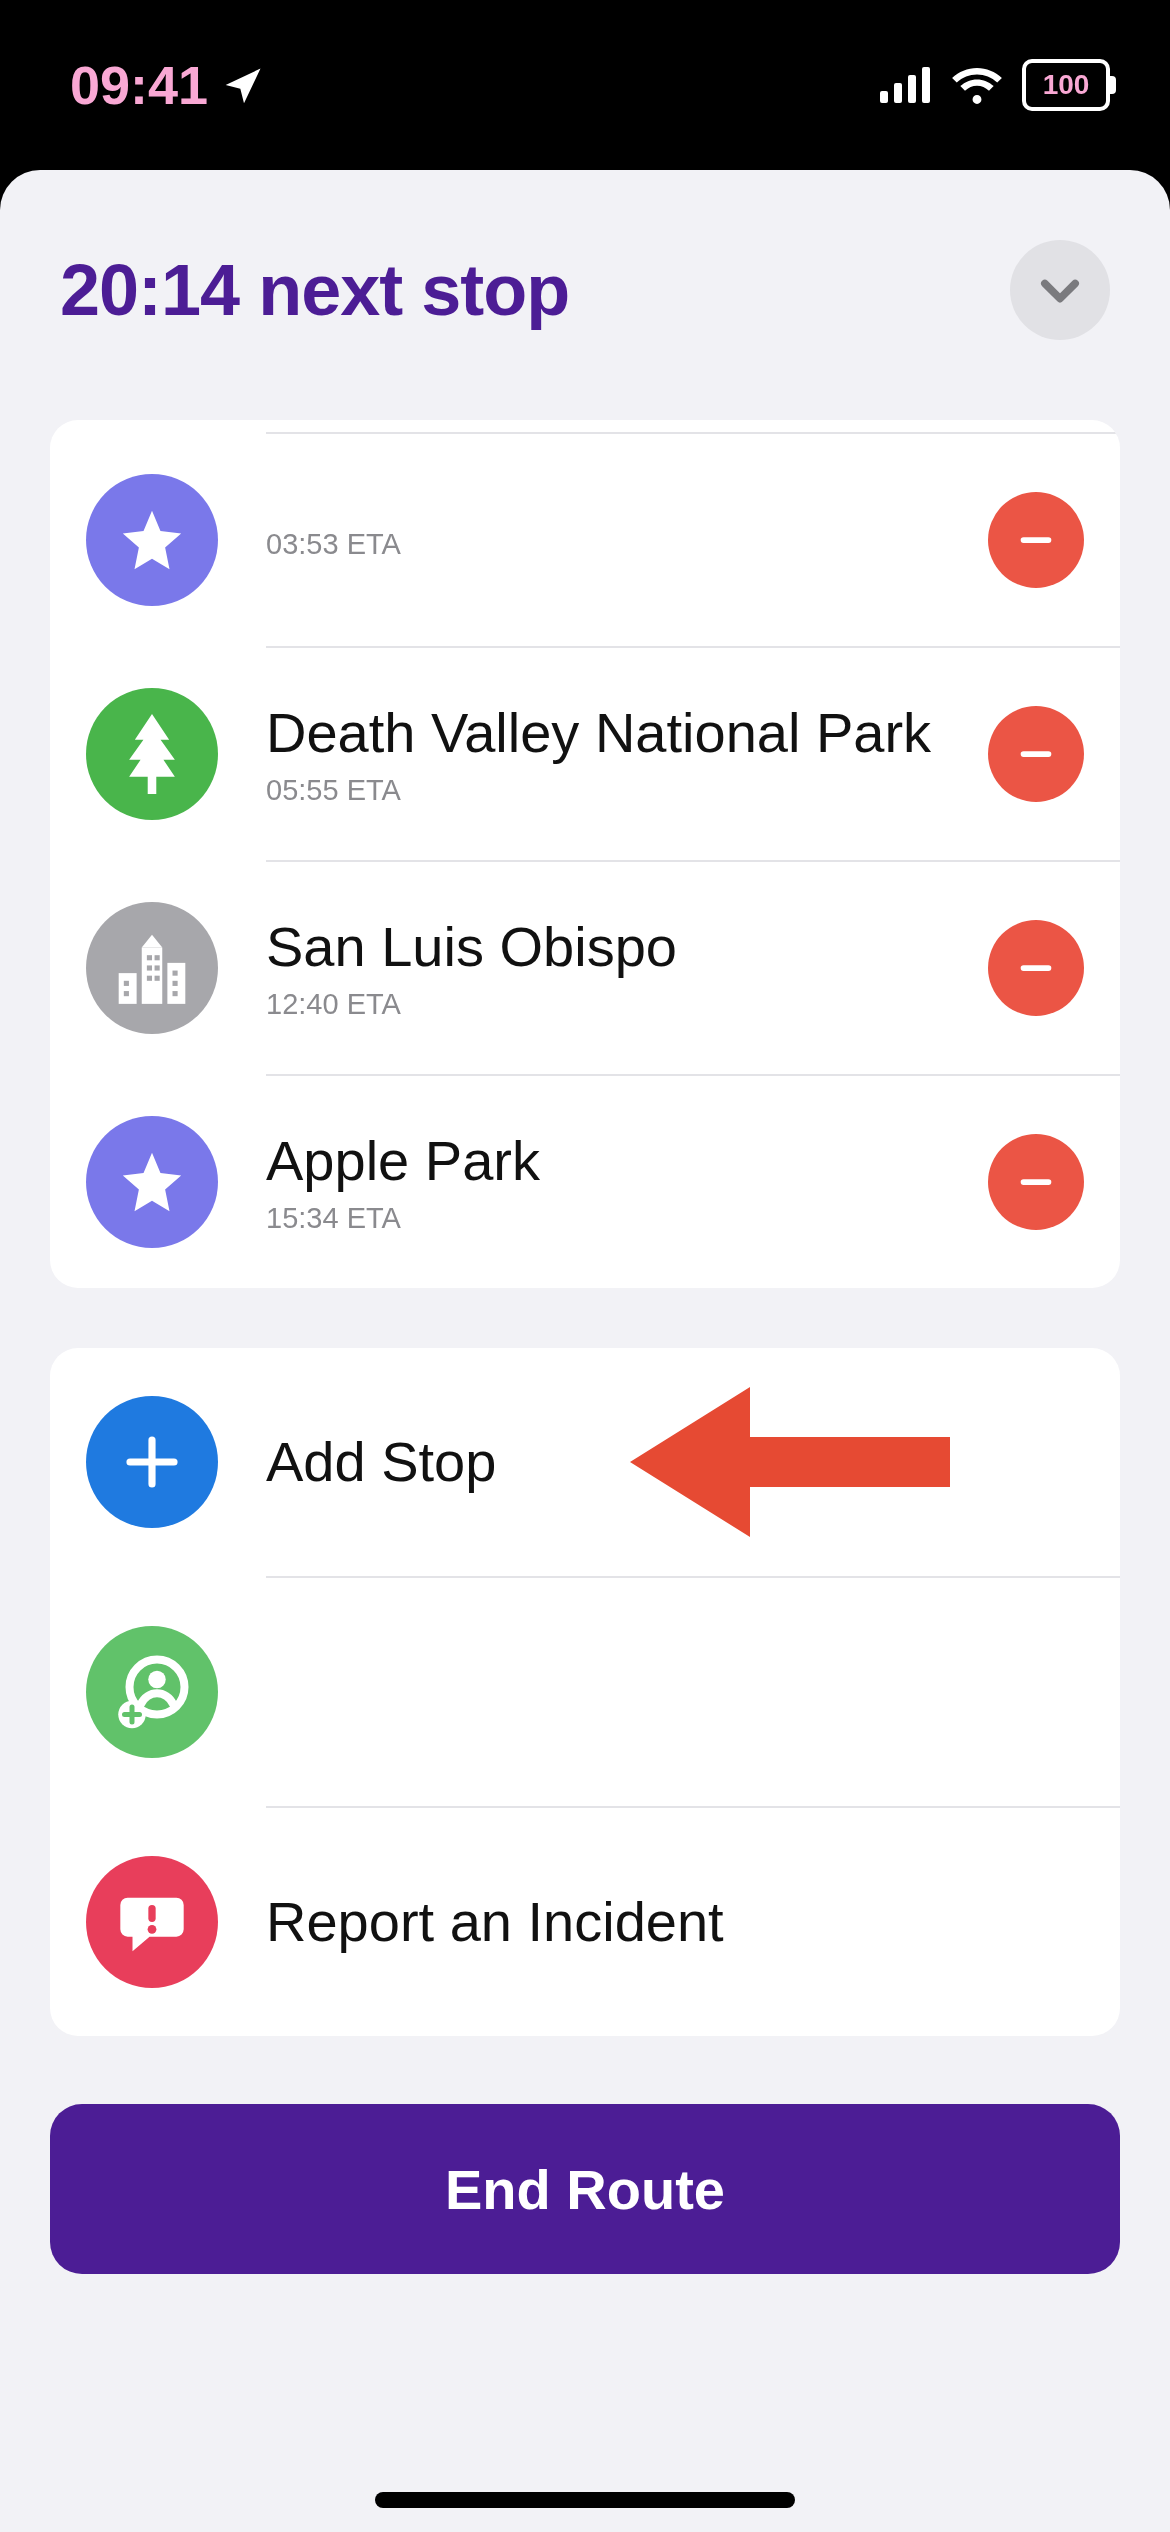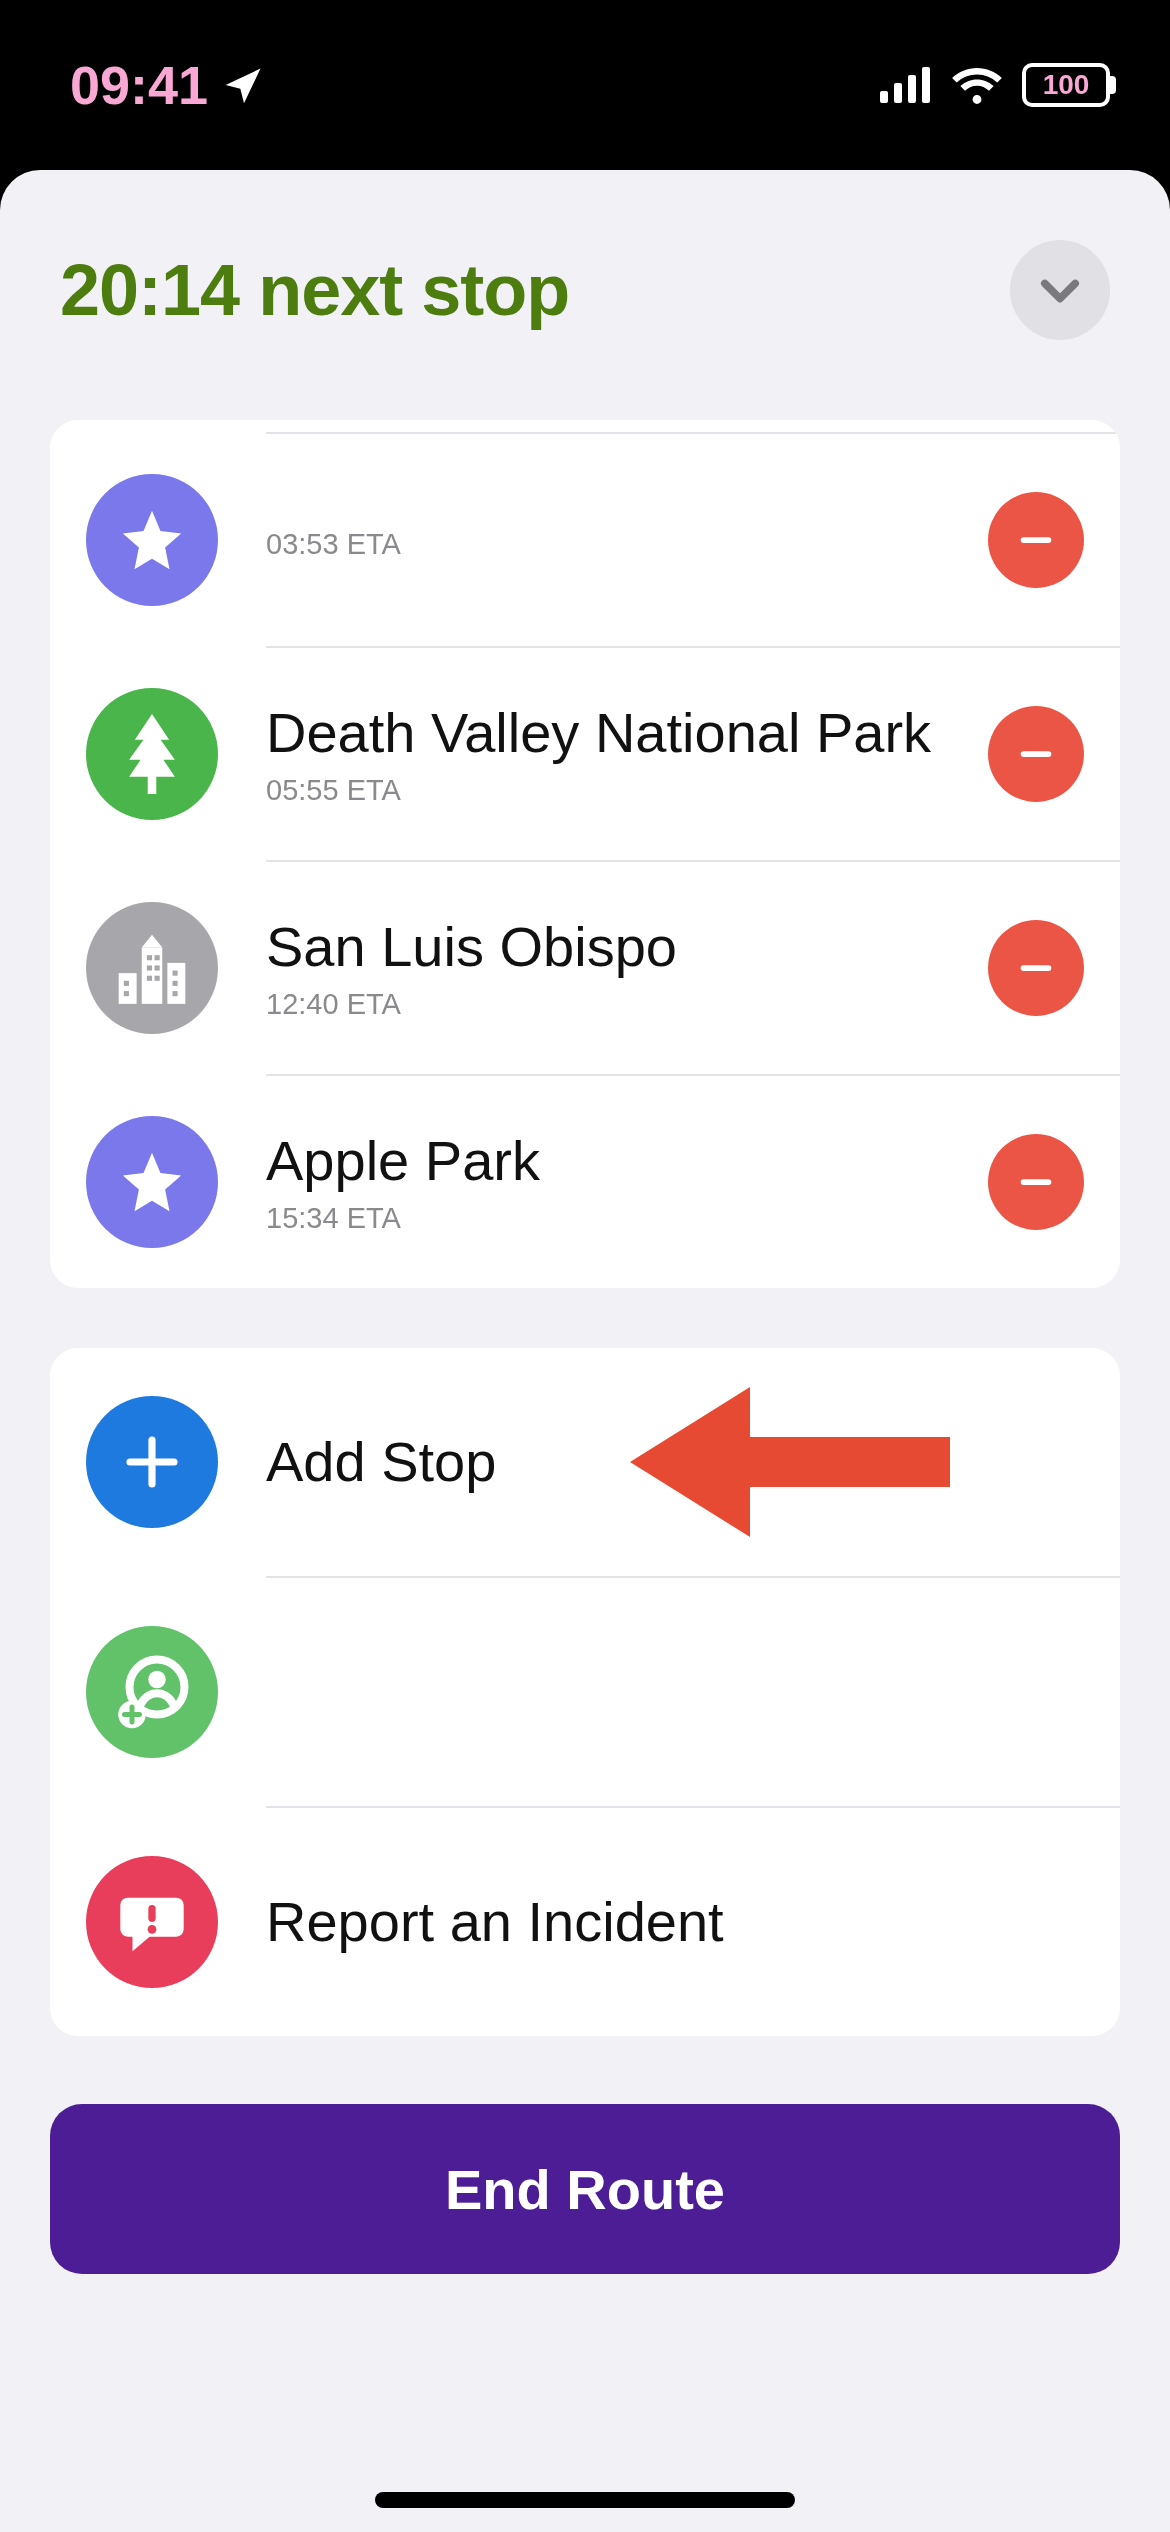--- a/index.html
+++ b/index.html
@@ -3,30 +3,30 @@
 <meta charset="utf-8">
 <style>
   * { box-sizing: border-box; margin: 0; padding: 0; }
   html, body { width: 1170px; height: 2532px; font-family: -apple-system, "Helvetica Neue", Arial, sans-serif; background: #000; }
   .screen { width: 1170px; height: 2532px; background: #000; position: relative; overflow: hidden; }
 
   
   .status-bar { height: 170px; display: flex; align-items: center; justify-content: space-between; padding: 0 60px 0 70px; color: #f9a8d4; }
   .status-left { display: flex; align-items: center; gap: 14px; font-size: 54px; font-weight: 600; }
   .status-right { display: flex; align-items: center; gap: 18px; }
-  .battery-box { border: 4px solid #fff; border-radius: 10px; width: 88px; height: 44px; display: flex; align-items: center; justify-content: center; font-size: 28px; font-weight: 700; position: relative; }
+  .battery-box { border: 4px solid #fff; border-radius: 10px; width: 88px; height: 52px; display: flex; align-items: center; justify-content: center; font-size: 28px; font-weight: 700; position: relative; }
   .battery-box::after { content:""; position:absolute; right:-10px; top:50%; transform:translateY(-50%); width:6px; height:18px; background:#fff; border-radius:0 4px 4px 0; }
 
   
   .sheet { position: absolute; top: 170px; left: 0; right: 0; bottom: 0; background: #f2f2f6; border-radius: 40px 40px 0 0; box-shadow: 0 -2px 20px rgba(0,0,0,0.4); display: flex; flex-direction: column; }
   .sheet-inner { padding: 0 50px 40px 50px; flex: 1; display: flex; flex-direction: column; }
 
   
   .header-row { display: flex; align-items: center; justify-content: space-between; padding: 70px 10px 80px 10px; }
-  .header-title { font-size: 72px; font-weight: 800; letter-spacing: -1px; color: #4d7c0f; }
+  .header-title { font-size: 72px; font-weight: 800; letter-spacing: -1px; color: #4c1d95; }
   .collapse-btn { width: 100px; height: 100px; border-radius: 50%; background: #e1e1e5; display: flex; align-items: center; justify-content: center; }
 
   
   .card { background: #fff; border-radius: 28px; overflow: hidden; }
   .row { display: flex; align-items: center; padding: 40px 36px; position: relative; }
   .row .leading { width: 132px; height: 132px; border-radius: 50%; display: flex; align-items: center; justify-content: center; flex-shrink: 0; }
   .row-body { flex: 1; margin-left: 48px; margin-right: 20px; min-width: 0; }
   .row-title { font-size: 56px; font-weight: 400; color: #111; line-height: 1.15; }
   .stops-card .row-title { font-weight: 500; }
   .row-sub { font-size: 29px; color: #8a8a8e; margin-top: 8px; }

